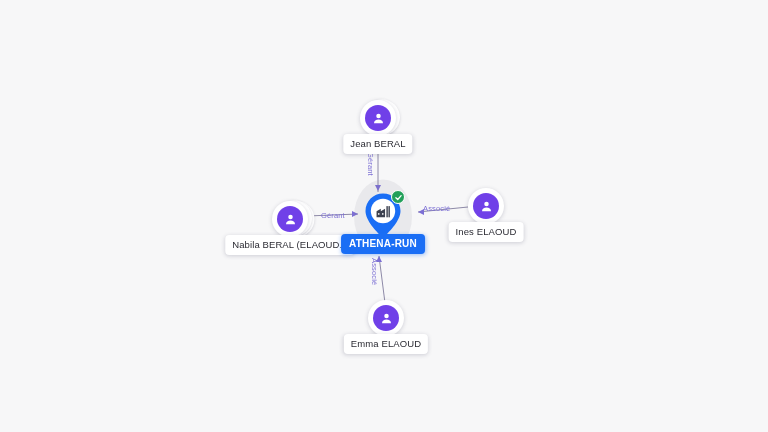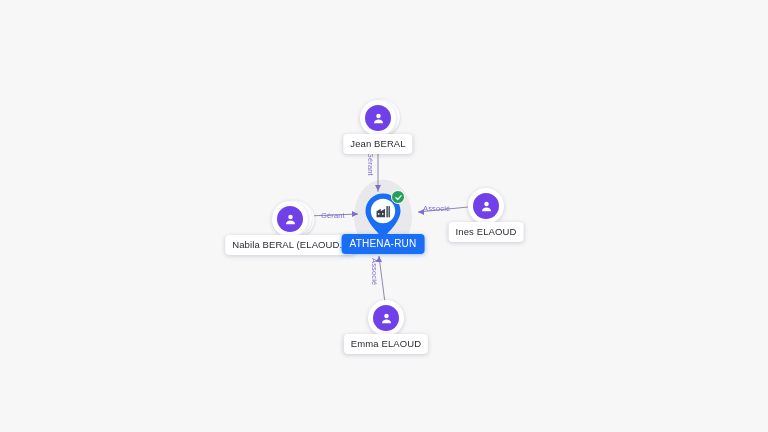--- a/index.html
+++ b/index.html
@@ -121,20 +121,21 @@
     transform: translateX(-50%);
     white-space: nowrap;
     background: #1a6ef5;
     color: #ffffff;
     font-size: 10px;
     line-height: 1;
     padding: 5px 8px;
     border-radius: 4px;
     box-shadow: 0 1px 4px rgba(26,110,245,0.40);
     letter-spacing: .2px;
+    font-weight: bold;
   }
 
   
   .edge-label {
     position: absolute;
     color: #7c6fd4;
     font-size: 7.5px;
     line-height: 1;
     white-space: nowrap;
     letter-spacing: .15px;

